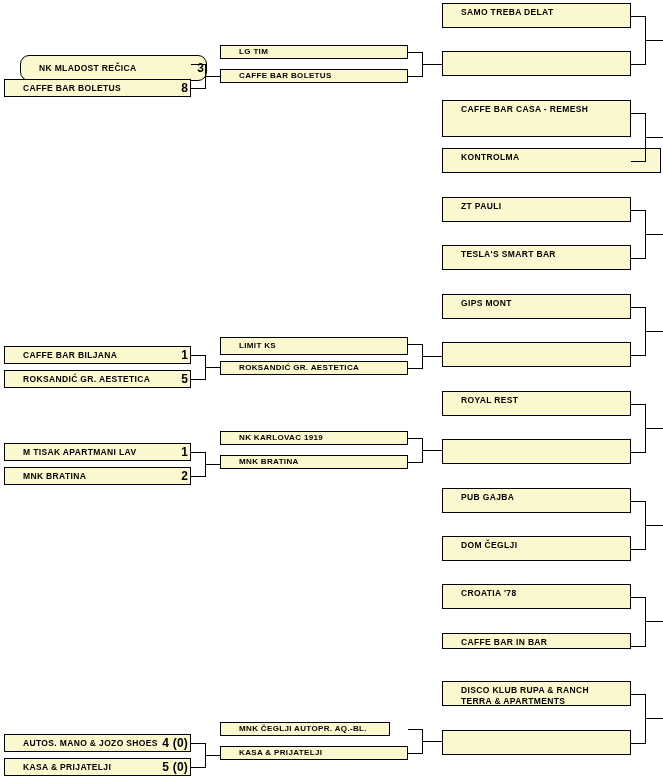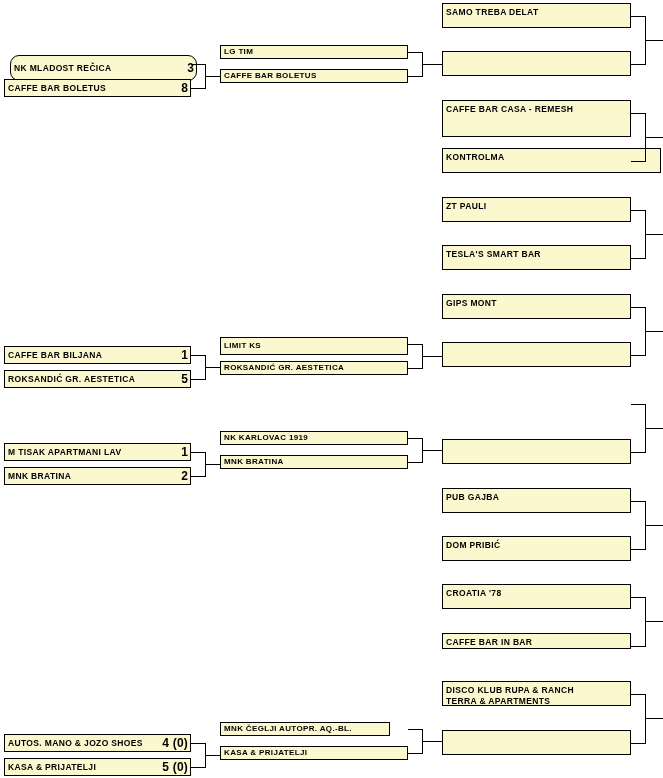--- a/index.html
+++ b/index.html
@@ -20,21 +20,21 @@
     width: 663px;
     height: 778px;
   }
   .slot {
     position: absolute;
     box-sizing: border-box;
     background: #fbf8d0;
     border: 1px solid #000000;
     display: flex;
     align-items: center;
-    padding: 0 2px 0 3px;
+    padding: 0 2px 0 18px;
     overflow: hidden;
   }
   .slot .nm {
     font-size: 8.5px;
     font-weight: bold;
     letter-spacing: 0.35px;
     color: #000;
     white-space: pre-line;
     line-height: 1.25;
     flex: 1 1 auto;
@@ -60,21 +60,21 @@
     position: absolute;
     background: #000000;
   }
   .conn.h { height: 1px; }
   .conn.v { width: 1px; }
 </style>
 </head>
 <body>
 
 <div id="bracket">
-    <div class="slot col-r1" style="left: 10px; top: 55px; width: 187px; height: 26px; border-radius: 9px;">
+    <div class="slot col-r1" style="left: 20px; top: 55px; width: 187px; height: 26px; border-radius: 9px;">
       <span class="nm">NK MLADOST REČICA</span>
       <span class="sc">3</span>
     </div>
     <div class="slot col-r1" style="left: 4px; top: 79px; width: 187px; height: 18px;">
       <span class="nm">CAFFE BAR BOLETUS</span>
       <span class="sc">8</span>
     </div>
     <div class="slot col-r1" style="left: 4px; top: 346px; width: 187px; height: 18px;">
       <span class="nm">CAFFE BAR BILJANA</span>
       <span class="sc">1</span>
@@ -140,28 +140,31 @@
     </div>
     <div class="slot col-r3" style="left: 442px; top: 245px; width: 189px; height: 25px;">
       <span class="nm">TESLA'S SMART BAR</span>
     </div>
     <div class="slot col-r3" style="left: 442px; top: 294px; width: 189px; height: 25px;">
       <span class="nm">GIPS MONT</span>
     </div>
     <div class="slot col-r3" style="left: 442px; top: 342px; width: 189px; height: 25px;">
       <span class="nm"></span>
     </div>
+    <div class="slot col-r3" style="left: 442px; top: 391px; width: 189px; height: 25px;">
+      <span class="nm">ROYAL REST</span>
+    </div>
     <div class="slot col-r3" style="left: 442px; top: 439px; width: 189px; height: 25px;">
       <span class="nm"></span>
     </div>
     <div class="slot col-r3" style="left: 442px; top: 488px; width: 189px; height: 25px;">
       <span class="nm">PUB GAJBA</span>
     </div>
     <div class="slot col-r3" style="left: 442px; top: 536px; width: 189px; height: 25px;">
-      <span class="nm">DOM PRIBIĆ</span>
+      <span class="nm">DOM ČEGLJI</span>
     </div>
     <div class="slot col-r3" style="left: 442px; top: 584px; width: 189px; height: 25px;">
       <span class="nm">CROATIA '78</span>
     </div>
     <div class="slot col-r3" style="left: 442px; top: 633px; width: 189px; height: 16px;">
       <span class="nm">CAFFE BAR IN BAR</span>
     </div>
     <div class="slot col-r3 two-line" style="left: 442px; top: 681px; width: 189px; height: 25px;">
       <span class="nm">DISCO KLUB RUPA &amp; RANCH
 TERRA &amp; APARTMENTS</span>

